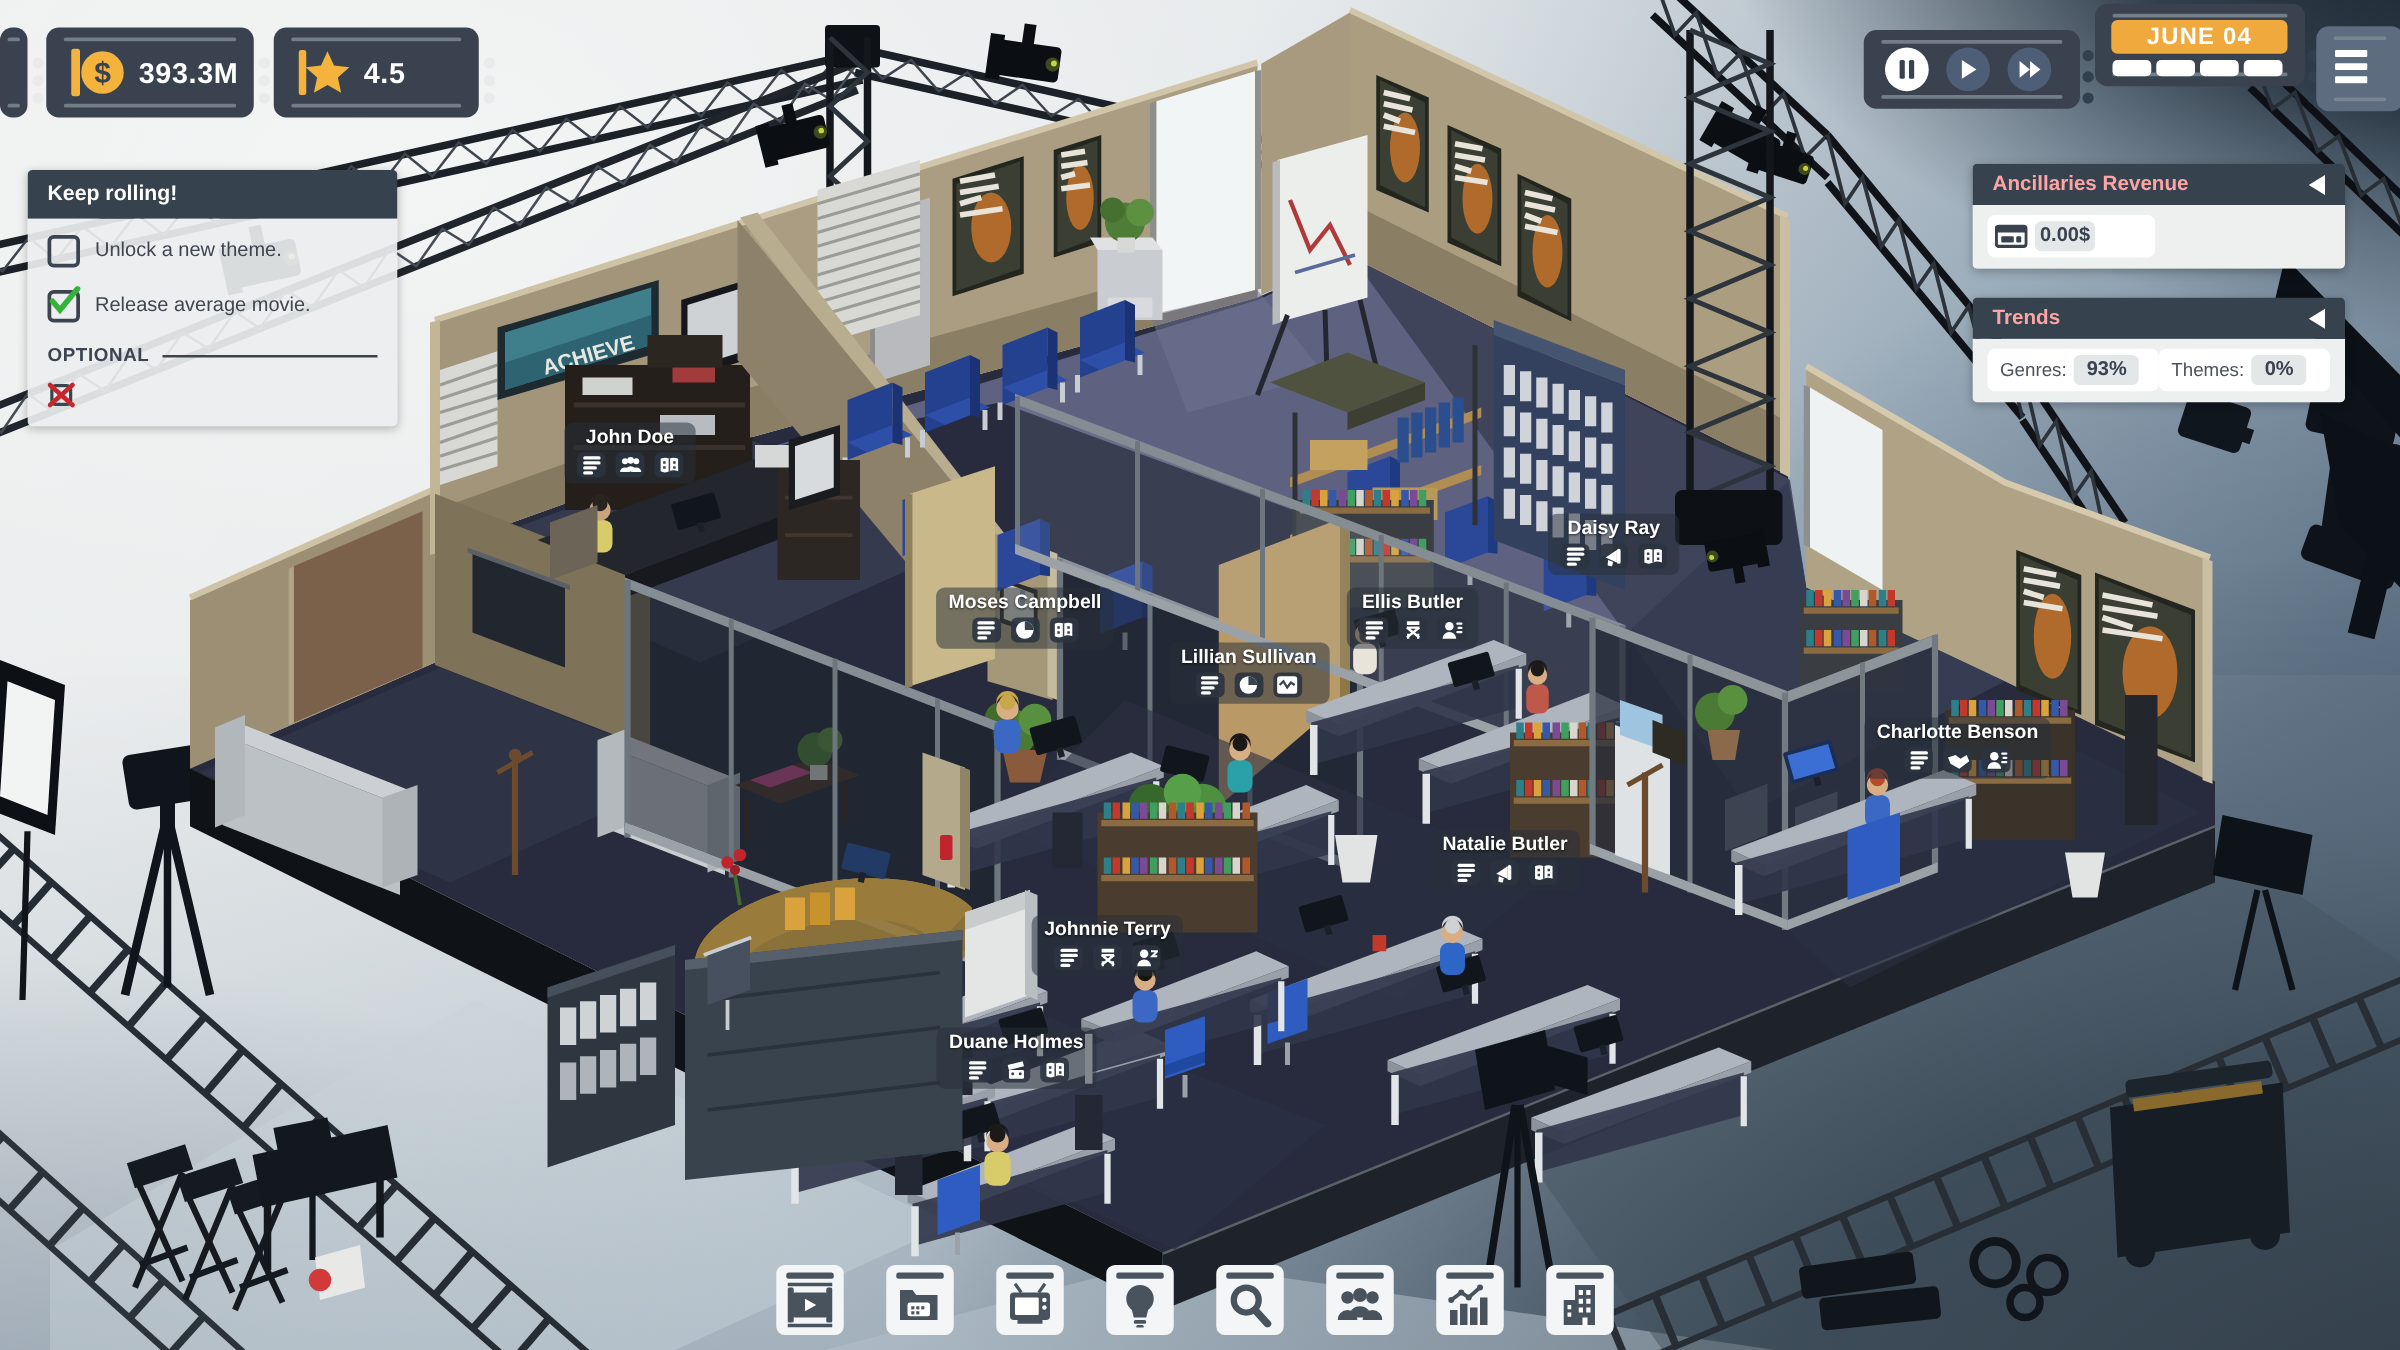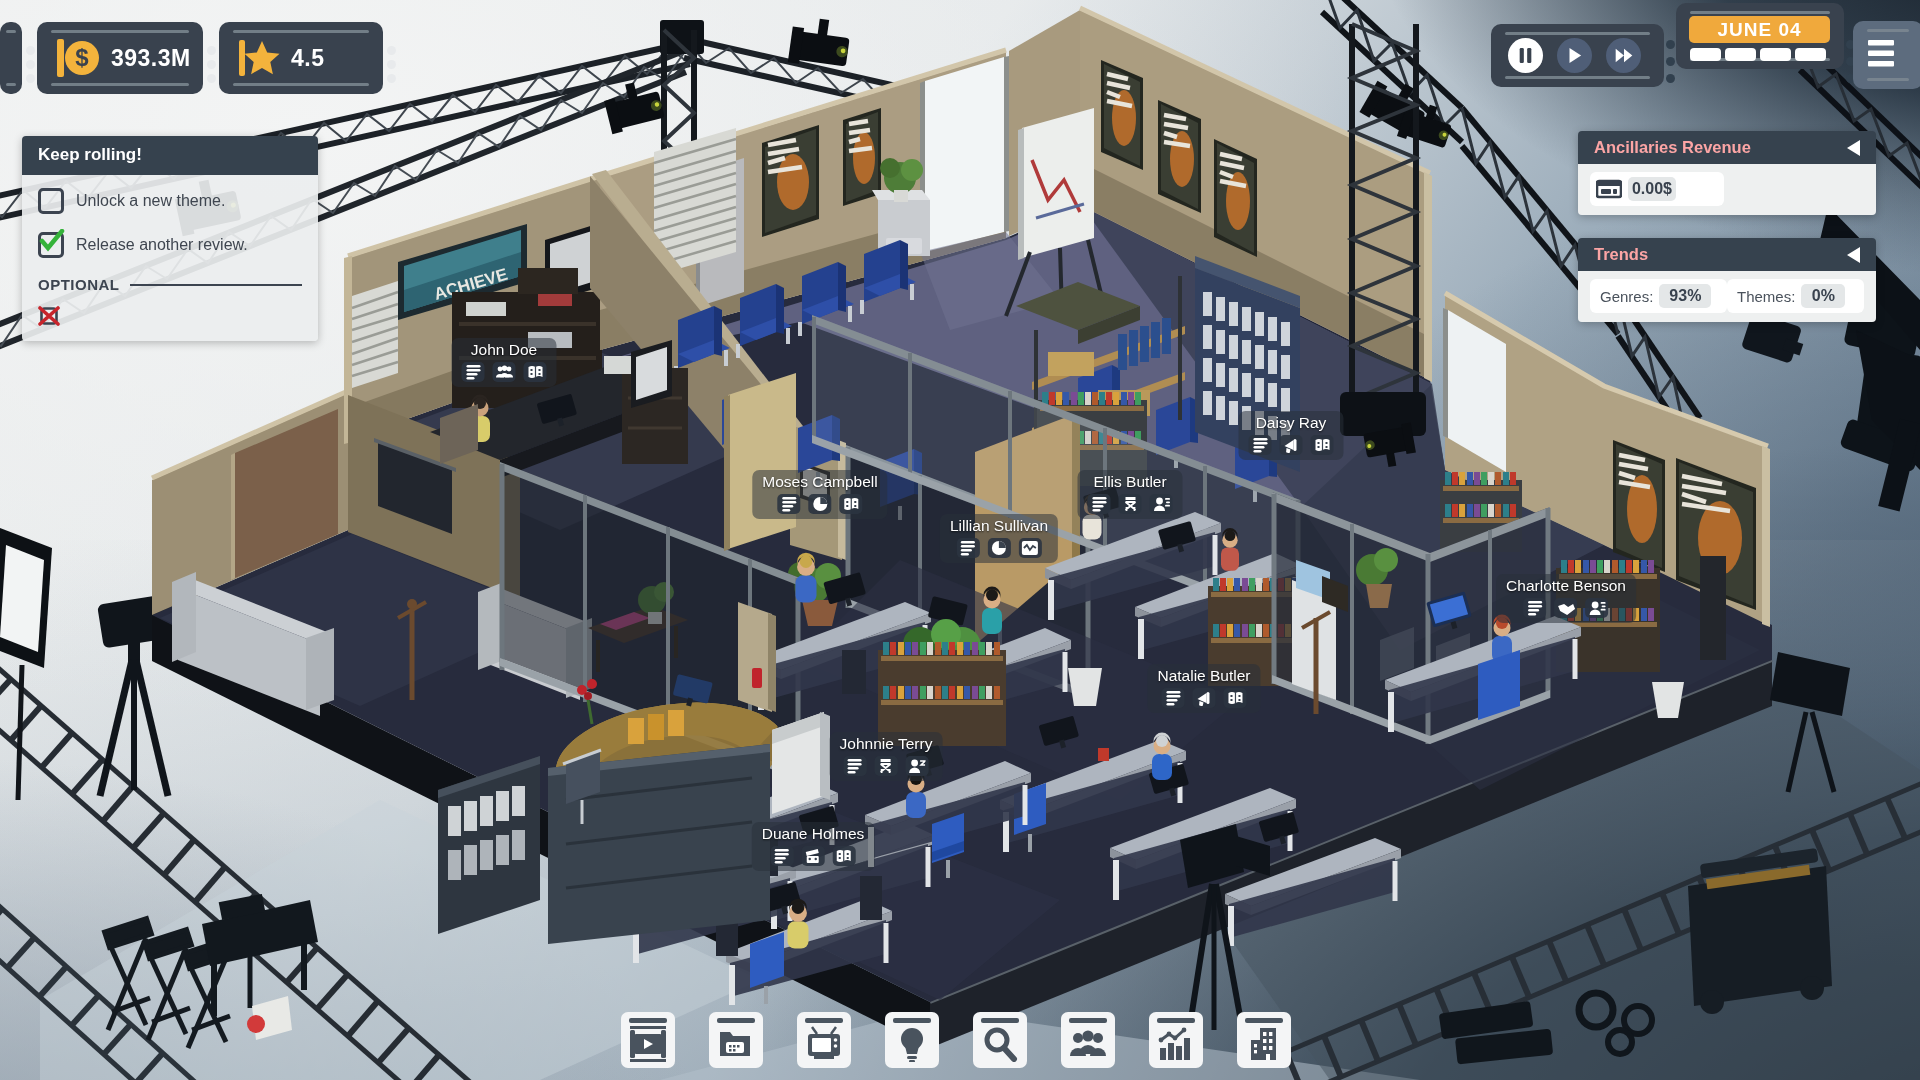--- a/index.html
+++ b/index.html
@@ -1,18 +1,18 @@
 <!DOCTYPE html>
 <html><head><meta charset="utf-8"><title>studio</title>
 <style>
 html,body{margin:0;padding:0;background:#222;}
 #stage{position:relative;width:1920px;height:1080px;overflow:hidden;font-family:"Liberation Sans",sans-serif;}
 #stage svg.scene{position:absolute;left:0;top:0}
 .nl{position:absolute;transform:translateX(-50%);text-align:center;background:rgba(40,47,58,.52);border-radius:7px;padding:3px 10px 5px;}
-.nl .nm{color:#fff;font-size:15.5px;font-weight:normal;text-shadow:0 1px 2px rgba(0,0,0,.7);white-space:nowrap}
+.nl .nm{color:#fff;font-size:15.5px;font-weight:bold;text-shadow:0 1px 2px rgba(0,0,0,.7);white-space:nowrap}
 .chips{display:flex;gap:8px;justify-content:center;margin-top:3px}
 .chip{width:23px;height:20px;background:rgba(43,52,64,.9);border-radius:5px;display:flex;align-items:center;justify-content:center}
 .ticket{position:absolute;background:#39424e;border-radius:10px;}
 .tdots{position:absolute;display:flex;flex-direction:column;gap:8px}
 .tdots i{width:9px;height:9px;border-radius:50%;background:#31404e}
 .tline{position:absolute;left:14px;right:14px;height:3px;background:#7d8892;border-radius:2px;opacity:.85}
 .pdot{position:absolute;width:9px;height:9px;border-radius:50%;background:#e8eaec}
 .res{position:absolute;top:15px;display:flex;align-items:center;gap:10px;height:42px}
 .res b{color:#fff;font-size:23px;letter-spacing:.5px}
 .cbtn{position:absolute;top:14px;width:35px;height:35px;border-radius:50%;display:flex;align-items:center;justify-content:center}
@@ -1474,21 +1474,21 @@
     <div class="qrow">
           <span class="cb"></span>
           <span class="qt">Unlock a new theme.</span>
         </div>
     <div class="qrow">
           <span class="cb">
             <svg width="26" height="24" viewBox="0 0 26 24">
               <path d="M3,12 l6,7 L23,2" stroke="#35b33a" stroke-width="4.5" fill="none" stroke-linecap="round"></path>
             </svg>
           </span>
-          <span class="qt">Release another review.</span>
+          <span class="qt">Release average movie.</span>
         </div>
     <div class="opt">
           <span>OPTIONAL</span>
           <i></i>
         </div>
     <div class="qrow red">
           <span class="xb"><svg width="22" height="22" viewBox="0 0 22 22">
               <rect x="3.5" y="3.5" width="15" height="15" rx="3" fill="none" stroke="#3c4450" stroke-width="2.6"></rect>
               <path d="M2,3 L20,19 M20,3 L2,19" stroke="#c8252c" stroke-width="3.6" stroke-linecap="round"></path>
             </svg></span>

